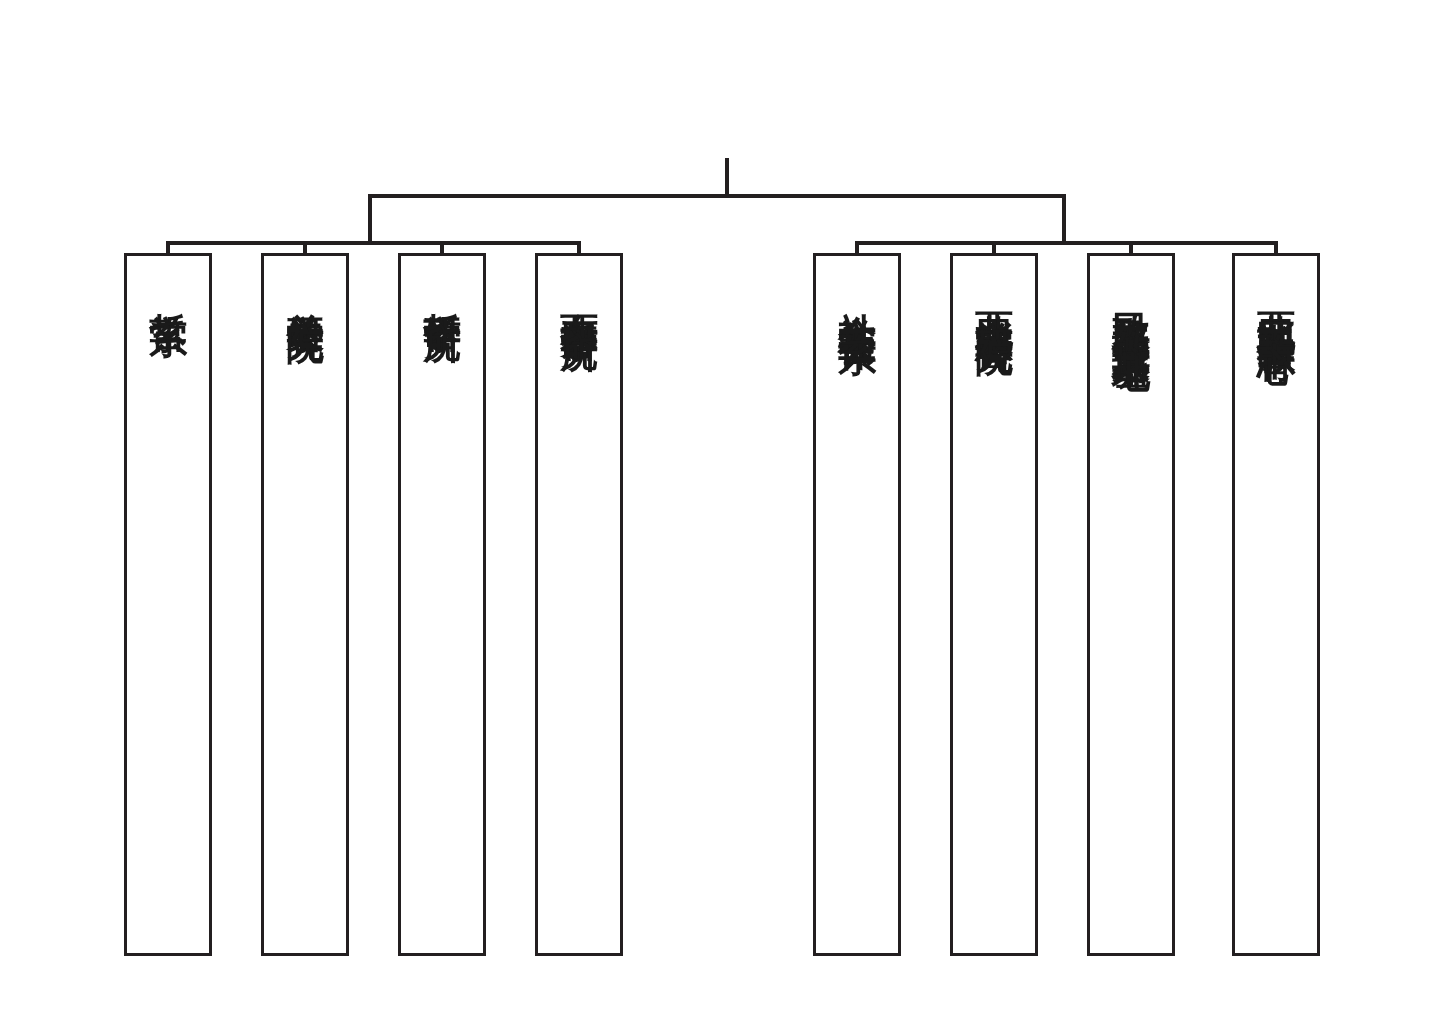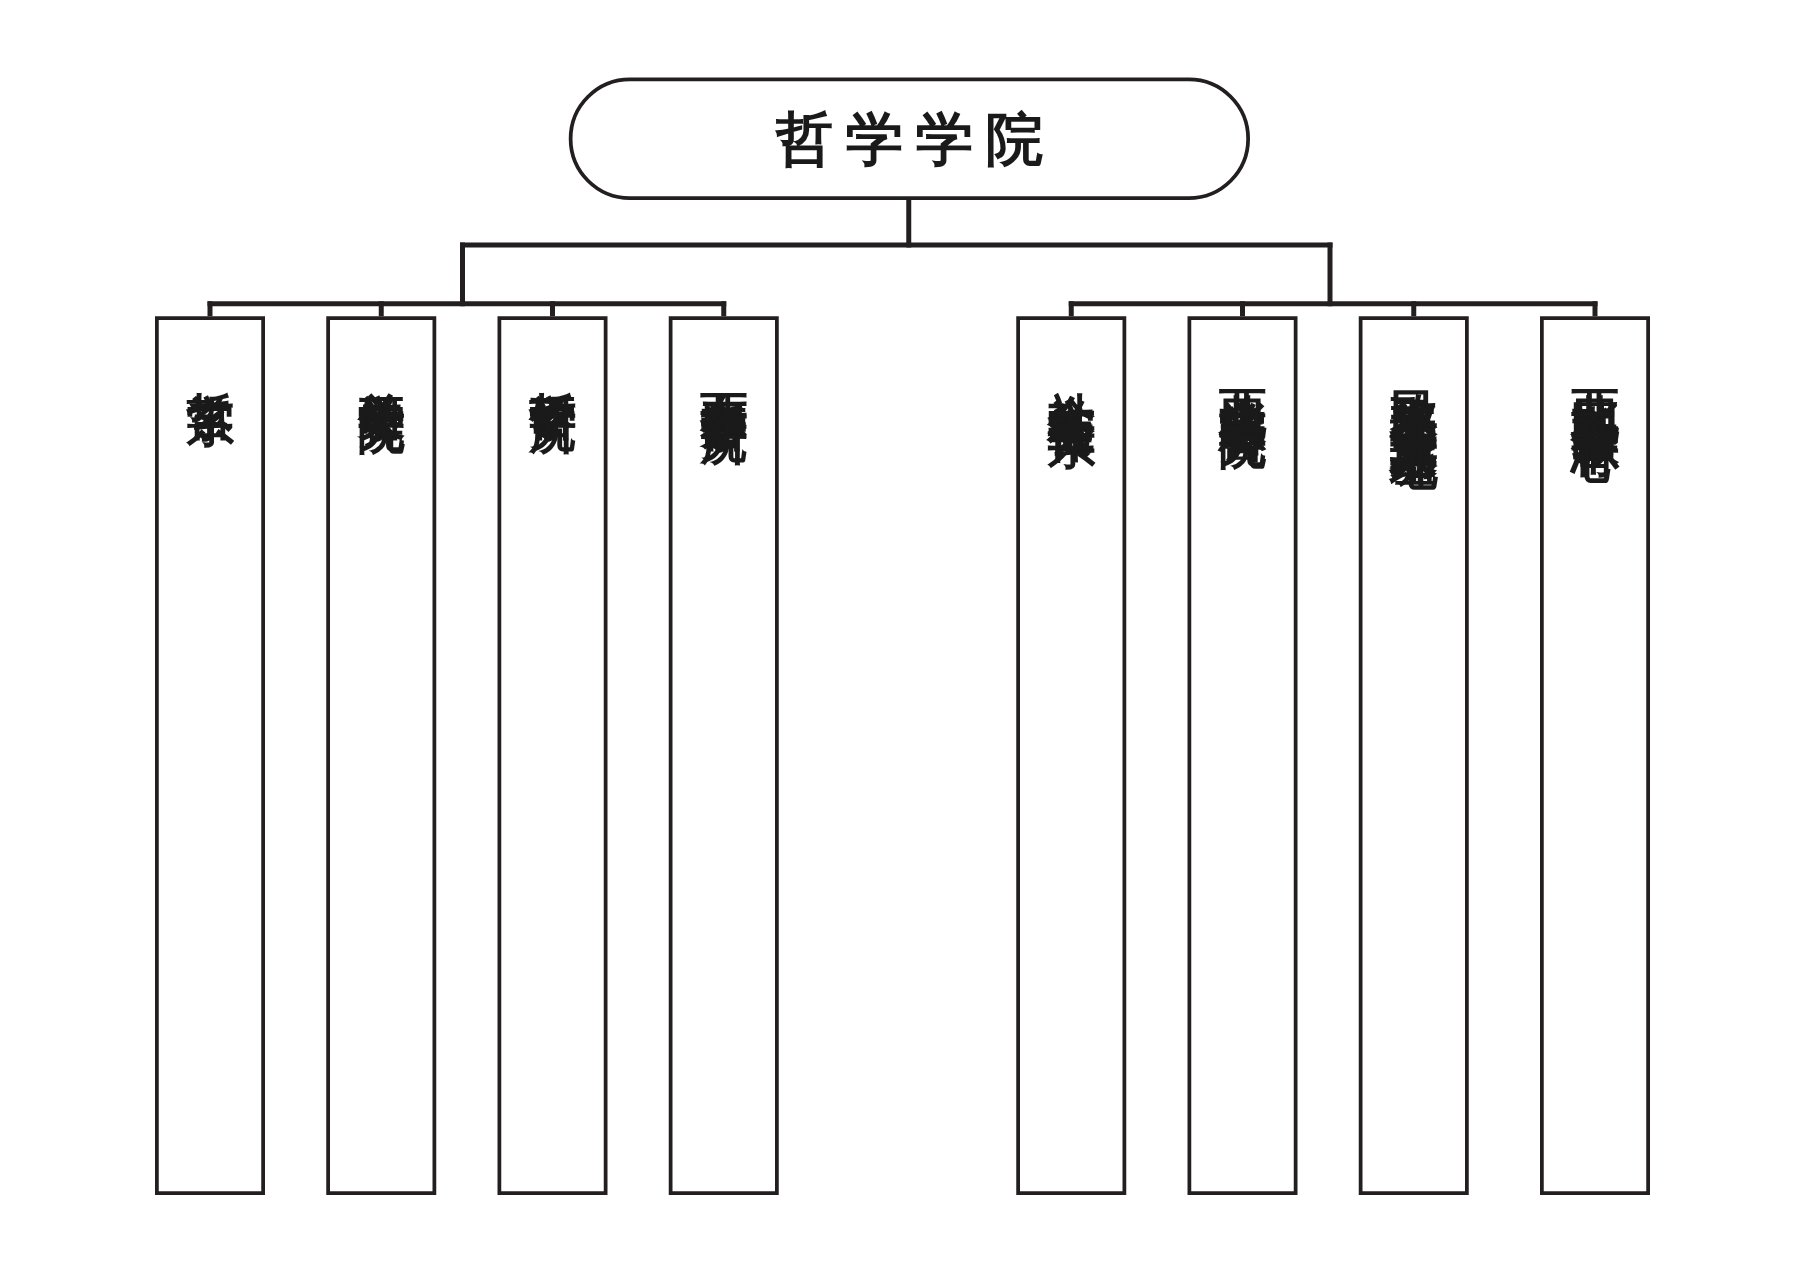--- a/index.html
+++ b/index.html
@@ -102,23 +102,20 @@
       <line x1="442" y1="243" x2="442" y2="253"></line>
       <line x1="579" y1="243" x2="579" y2="253"></line>
 
       <line x1="857" y1="243" x2="857" y2="253"></line>
       <line x1="994" y1="243" x2="994" y2="253"></line>
       <line x1="1131" y1="243" x2="1131" y2="253"></line>
       <line x1="1276" y1="243" x2="1276" y2="253"></line>
     </g>
   </svg>
 
-  <div class="root-node">
-    <span class="root-label">哲学学院</span>
-  </div>
 
   <div class="leaf-node" style="left:124px;">
     <span class="leaf-label">哲学系</span>
   </div>
   <div class="leaf-node" style="left:261px;">
     <span class="leaf-label">关学研究院</span>
   </div>
   <div class="leaf-node" style="left:398px;">
     <span class="leaf-label">哲学研究所</span>
   </div>

